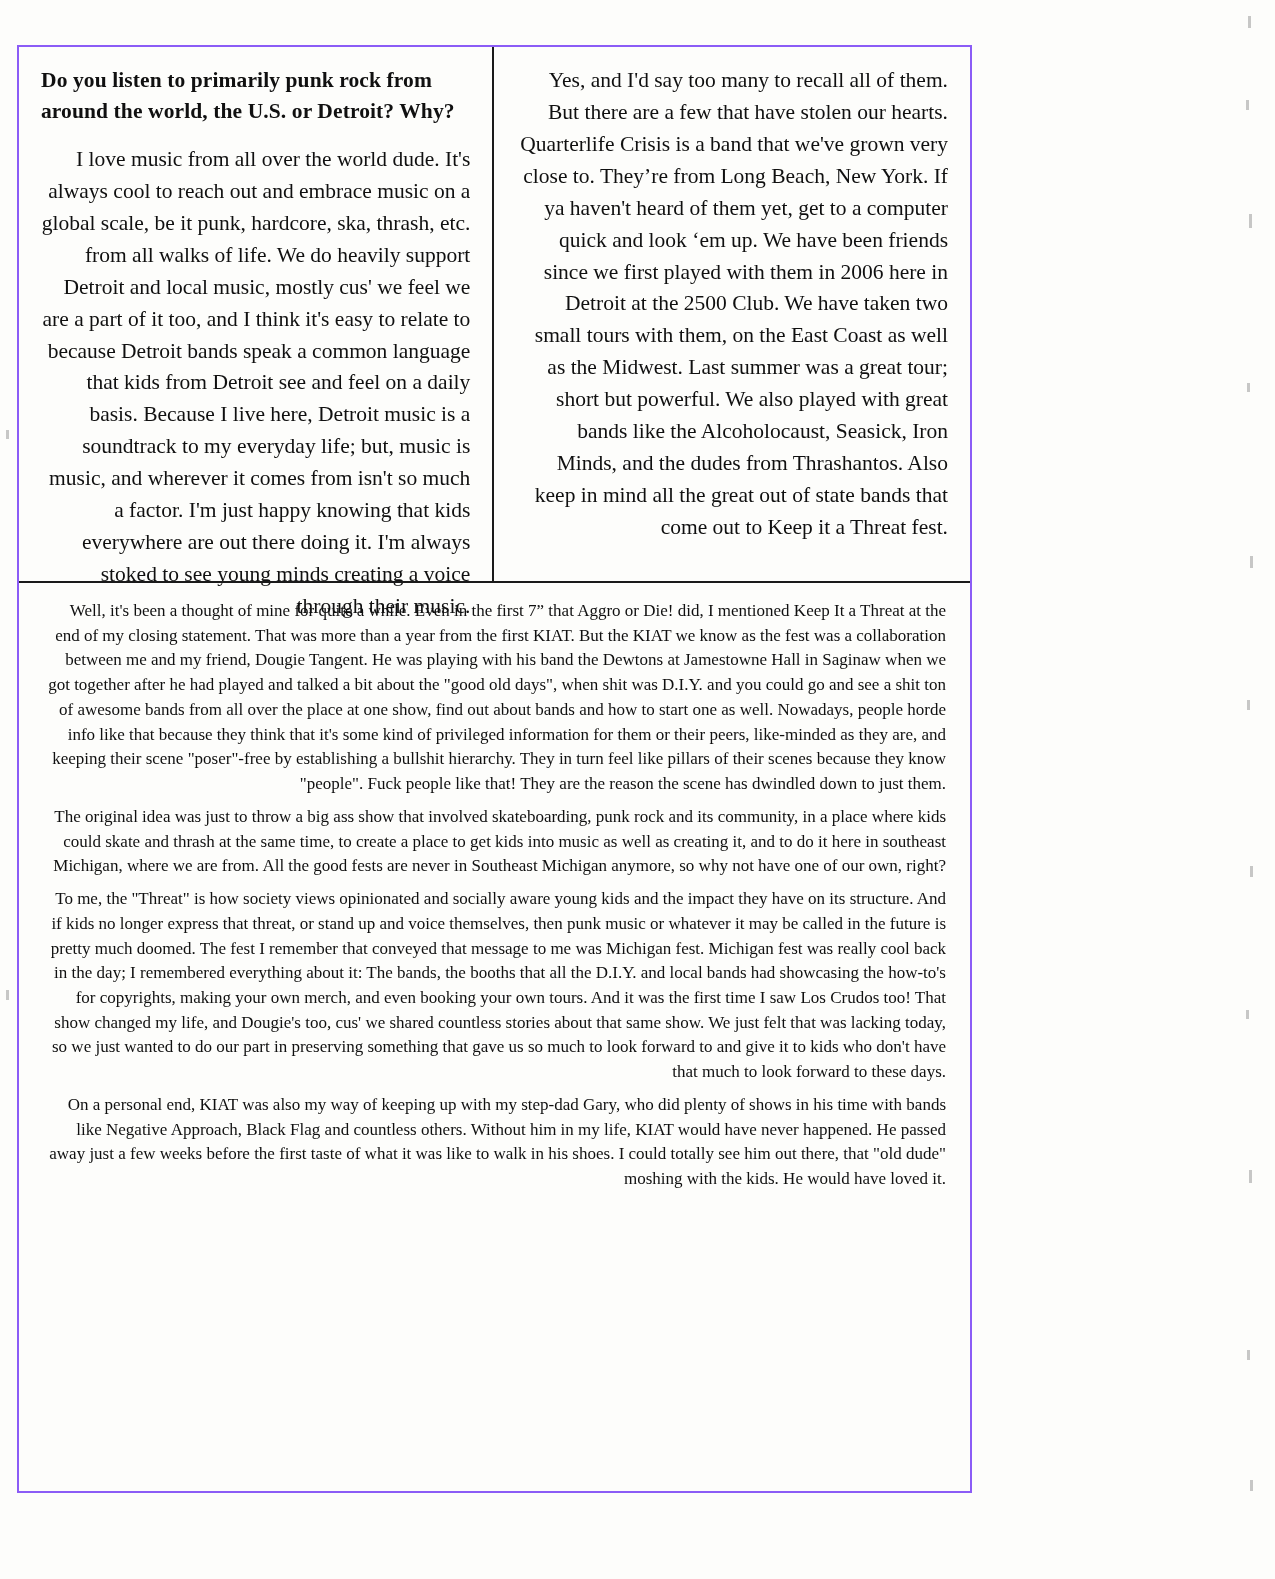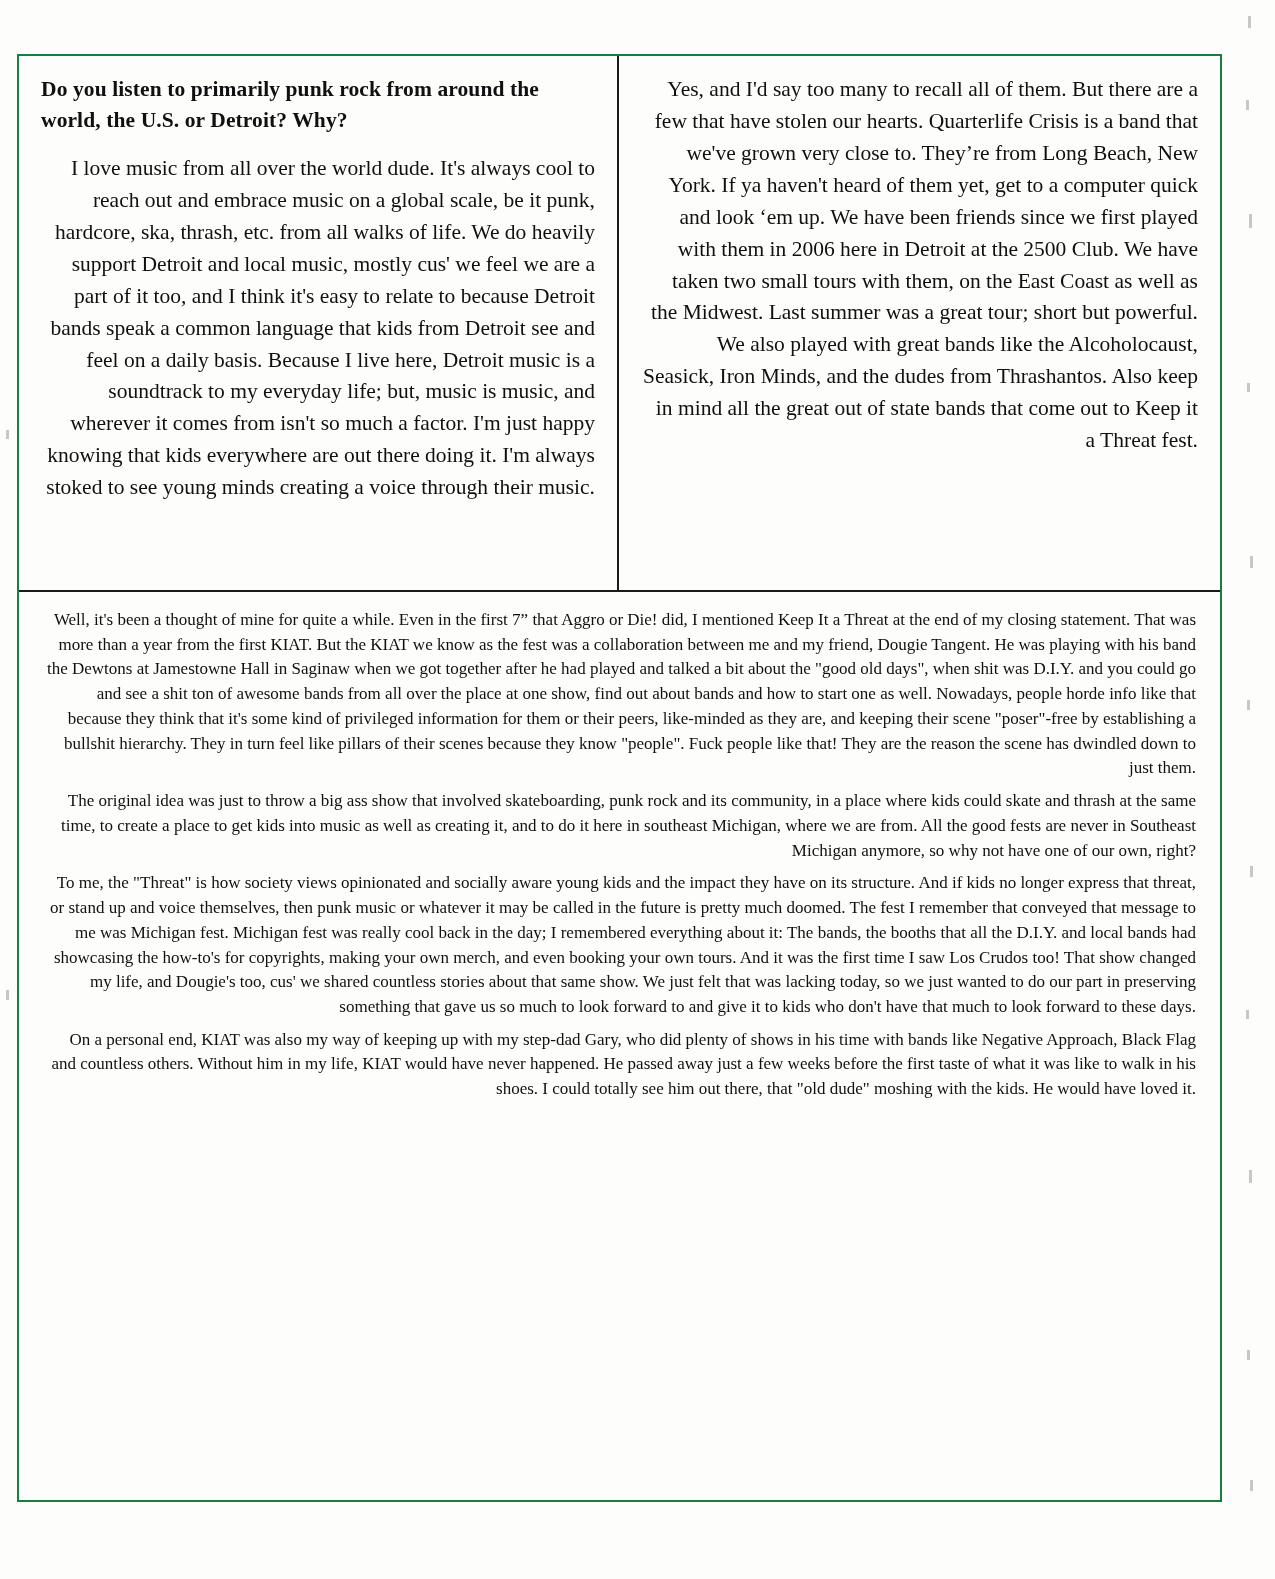--- a/index.html
+++ b/index.html
@@ -26,24 +26,24 @@
   
   .speck {
     position: absolute;
     background: #9a9a9a;
     opacity: .55;
   }
 
   .zine-frame {
     position: absolute;
     left: 17px;
-    top: 54px;
-    width: 1205px;
+    top: 45px;
+    width: 955px;
     height: 1448px;
-    border: 2px solid #15803d;
+    border: 2px solid #8b5cf6;
     box-sizing: border-box;
   }
 
   .top-row {
     position: absolute;
     left: 0;
     top: 0;
     width: 100%;
     height: 534px;
     display: flex;

